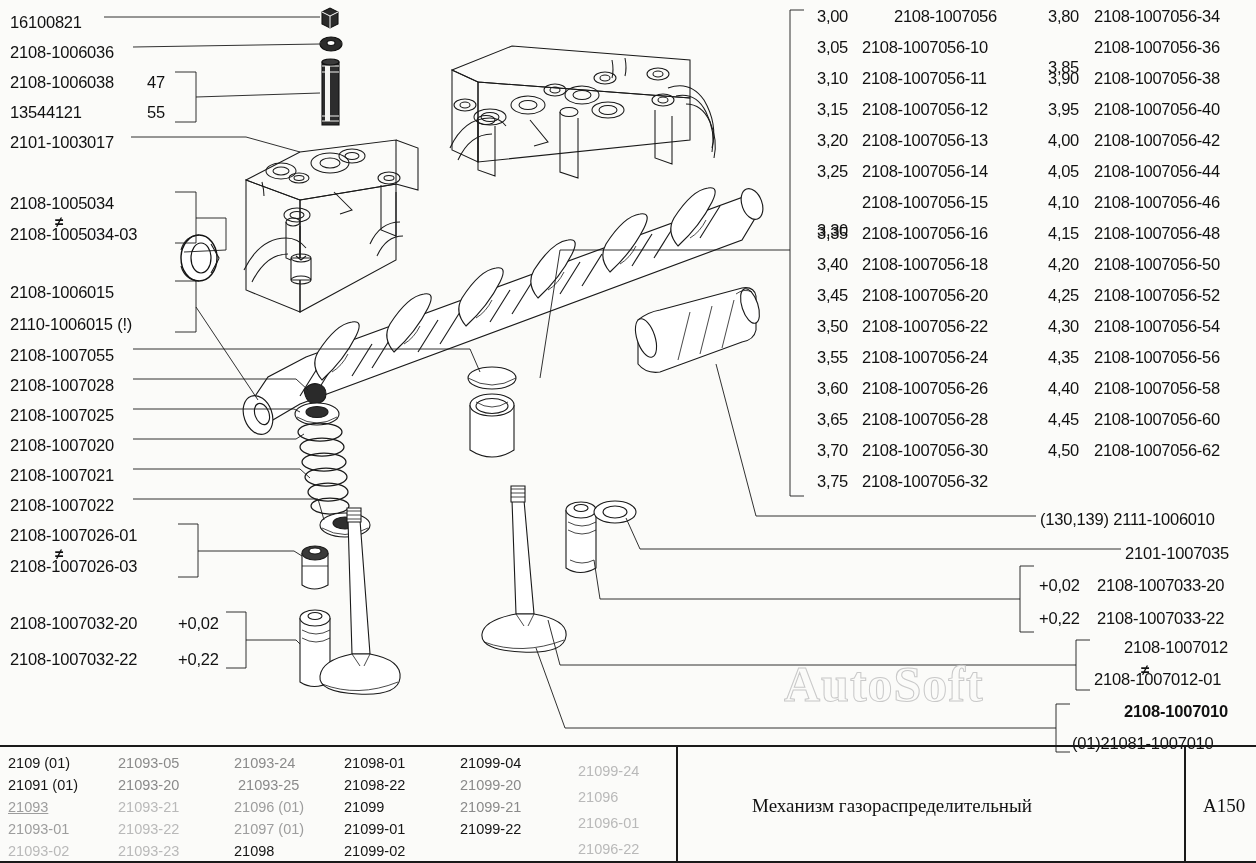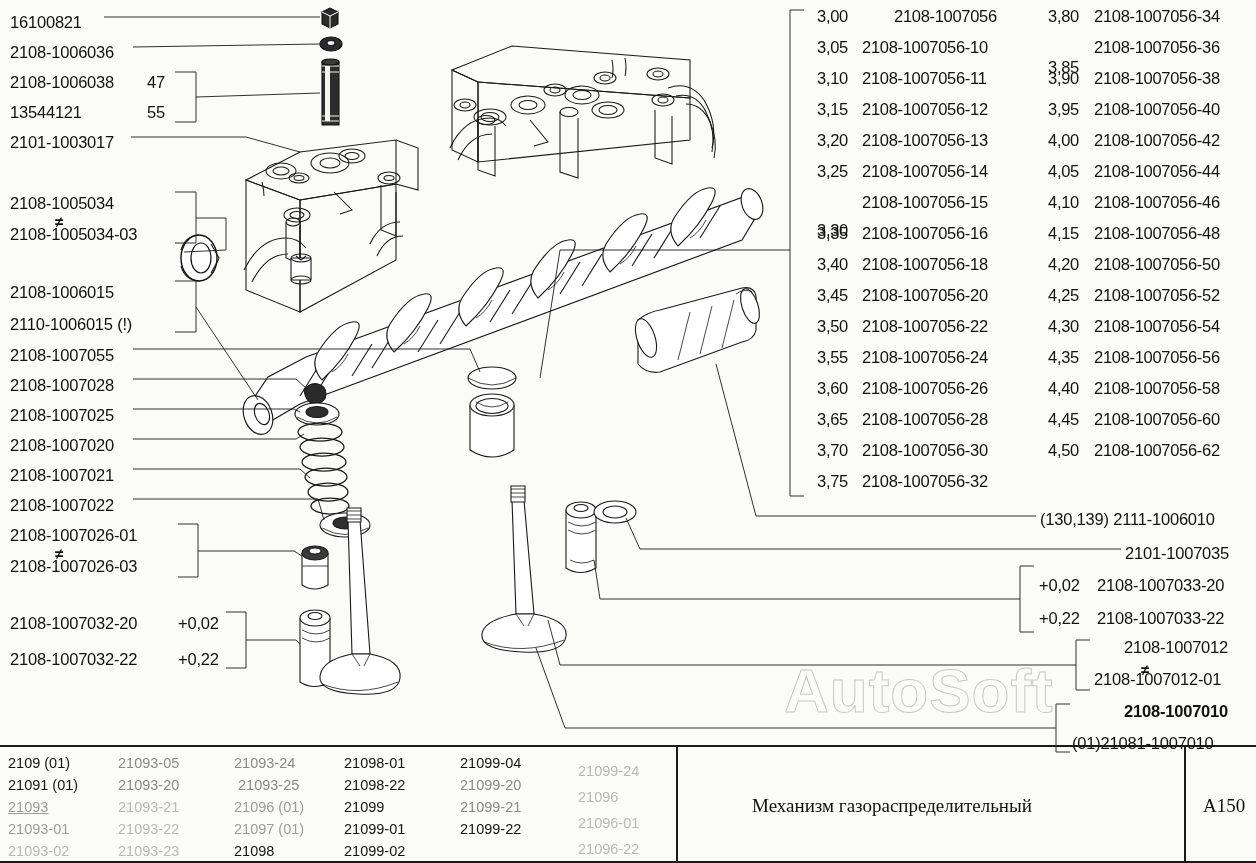--- a/index.html
+++ b/index.html
@@ -26,23 +26,23 @@
     position:absolute;white-space:nowrap;
     font-family:"Liberation Serif", serif;font-size:19px;color:#111;
   }
   .code-a{
     position:absolute;white-space:nowrap;
     font-family:"Liberation Serif", serif;font-size:19px;color:#111;
   }
   .cap{position:absolute;white-space:nowrap;font-size:16.5px;letter-spacing:-0.2px;}
   #wm{
     position:absolute;left:784px;top:655px;
-    font-size:62px;font-weight:bold;letter-spacing:1px;
+    font-size:50px;font-weight:bold;letter-spacing:1px;
     color:transparent;-webkit-text-stroke:1px #c9c9c9;
-    font-family:Liberation Sans, sans-serif;
+    font-family:Liberation Serif, serif;
     pointer-events:none;user-select:none;
   }
   svg.art{position:absolute;left:0;top:0;width:1256px;height:863px;overflow:visible;}
   svg.art *{vector-effect:non-scaling-stroke;}
 </style>
 </head>
 <body>
 
 <div id="sheet">
 

